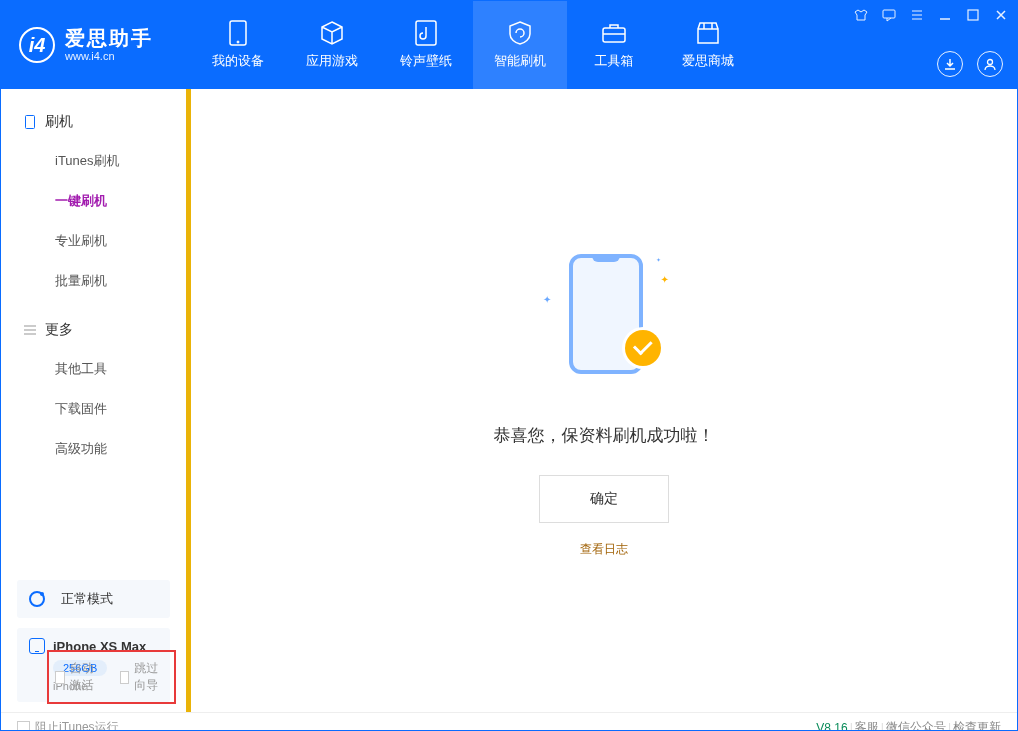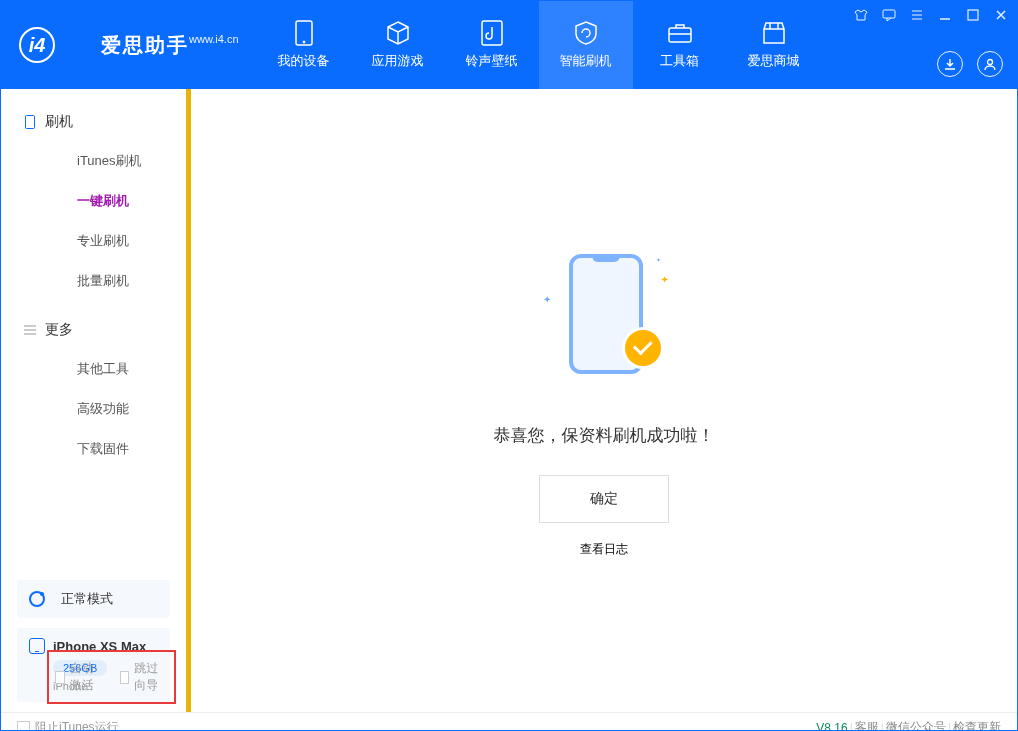--- a/index.html
+++ b/index.html
@@ -2,41 +2,41 @@
 <html><head>
 <meta charset="utf-8">
 <style>
 * { margin: 0; padding: 0; box-sizing: border-box; font-family: "Microsoft YaHei", Arial, sans-serif; }
 body { background: #fff; width: 1018px; height: 731px; overflow: hidden; border: 1px solid #0a6cff; }
 
 
 .header { height: 88px; background: linear-gradient(to right, #0a6cff, #0a6cff); display: flex; align-items: center; color: #fff; position: relative; }
 .logo-area { display: flex; align-items: center; padding: 0 18px; min-width: 190px; }
 .logo-badge { width: 36px; height: 36px; border: 2px solid #fff; border-radius: 50%; display: flex; align-items: center; justify-content: center; font-size: 20px; font-weight: bold; font-style: italic; margin-right: 10px; }
-.logo-text { display: flex; line-height: 1.2; margin-left: 36px; }
+.logo-text { display: flex; flex-direction: column; line-height: 1.2; }
 .logo-title { font-size: 20px; font-weight: bold; letter-spacing: 2px; }
 .logo-sub { font-size: 11px; opacity: .9; }
 
 .nav { display: flex; height: 100%; }
 .nav-item { width: 94px; display: flex; flex-direction: column; align-items: center; justify-content: center; gap: 6px; font-size: 13px; cursor: pointer; }
 .nav-item.active { background: rgba(255,255,255,.15); }
 .nav-icon { width: 26px; height: 26px; display: flex; align-items: center; justify-content: center; }
 .nav-icon svg { fill: #fff; stroke: #fff; }
 
 .window-controls { position: absolute; top: 6px; right: 8px; display: flex; gap: 12px; align-items: center; }
 .wc { width: 16px; height: 16px; cursor: pointer; display: flex; align-items: center; justify-content: center; color: #fff; opacity: .9; }
 .header-right-icons { position: absolute; right: 14px; bottom: 12px; display: flex; gap: 14px; }
 .hri { width: 26px; height: 26px; border: 1.5px solid rgba(255,255,255,.9); border-radius: 50%; display: flex; align-items: center; justify-content: center; cursor: pointer; }
 
 
 .body { display: flex; height: calc(100% - 76px - 30px); }
 .sidebar { width: 190px; border-right: 5px solid #eab308; padding-top: 14px; display: flex; flex-direction: column; position: relative; }
 .side-group-header { display: flex; align-items: center; gap: 8px; padding: 10px 22px; font-size: 14px; color: #333; }
 .side-group-header .ghi { width: 14px; height: 14px; display: flex; align-items: center; justify-content: center; color: #0a6cff; }
-.side-sub { padding: 11px 22px 11px 54px; font-size: 13px; color: #555; cursor: pointer; margin-left: 22px; }
+.side-sub { padding: 11px 22px 11px 54px; font-size: 13px; color: #555; cursor: pointer; }
 .side-sub.active { color: #a21caf; font-weight: bold; }
 
 .mode-box { margin: 0 16px; background: #f5f8fc; border-radius: 3px; padding: 10px 12px; display: flex; align-items: center; gap: 16px; font-size: 13px; color: #333; }
 .mode-icon { width: 16px; height: 16px; border: 2px solid #0a6cff; border-radius: 50%; position: relative; }
 .mode-icon::after { content: ''; position: absolute; width: 4px; height: 4px; background: #0a6cff; border-radius: 50%; right: -1px; top: -1px; }
 
 .device-box { margin: 10px 16px; background: #f5f8fc; border-radius: 3px; padding: 10px 12px; }
 .device-row1 { display: flex; align-items: center; gap: 8px; }
 .device-icon { width: 16px; height: 16px; border: 1.5px solid #0a6cff; border-radius: 3px; position: relative; }
 .device-icon::after { content: ''; position: absolute; bottom: 1px; left: 50%; transform: translateX(-50%); width: 4px; height: 1px; background: #0a6cff; }
@@ -55,21 +55,21 @@
 .phone-notch { position: absolute; top: -4px; left: 50%; transform: translateX(-50%); width: 28px; height: 8px; background: #7fb3ff; border-radius: 0 0 6px 6px; }
 .check-badge { position: absolute; right: 18px; bottom: 28px; width: 36px; height: 36px; background: #ffb400; border-radius: 50%; display: flex; align-items: center; justify-content: center; box-shadow: 0 0 0 3px #fff; }
 .check-badge::after { content: ''; width: 14px; height: 8px; border-left: 3px solid #fff; border-bottom: 3px solid #fff; transform: rotate(-45deg) translate(1px,-2px); }
 .sparkle { position: absolute; color: #ffb400; font-size: 10px; }
 .sparkle.s1 { left: 14px; top: 50px; color: #6aa8ff; }
 .sparkle.s2 { right: 10px; top: 30px; }
 .sparkle.s3 { right: 18px; top: 12px; font-size: 6px; color: #6aa8ff; }
 
 .success-text { font-size: 17px; color: #333; margin-bottom: 28px; }
 .ok-btn { width: 130px; height: 48px; border: 1px solid #ddd; background: #fff; font-size: 14px; color: #333; cursor: pointer; margin-bottom: 18px; }
-.view-log { font-size: 12px; color: #000000; cursor: pointer; }
+.view-log { font-size: 12px; color: #a16207; cursor: pointer; }
 
 
 .footer { height: 30px; border-top: 1px solid #eee; display: flex; align-items: center; padding: 0 16px; font-size: 12px; color: #999; }
 .footer .cb { color: #999; }
 .footer-right { margin-left: auto; display: flex; align-items: center; gap: 2px; }
 .footer-link { color: #888; cursor: pointer; }
 .footer-sep { color: #ddd; }
 .version { color: #0a8c5a; }
 </style>
 </head>
@@ -204,22 +204,22 @@
 
     <div class="side-group-header" style="margin-top:10px;">
       <span class="ghi" style="color:#bbb;">
           <svg width="12" height="10" viewBox="0 0 12 10">
             <path d="M0 1 L12 1 M0 5 L12 5 M0 9 L12 9" stroke="#bbb" stroke-width="1.5"></path>
           </svg>
         </span>
       <span>更多</span>
     </div>
     <div class="side-sub">其他工具</div>
+    <div class="side-sub">下载固件</div>
     <div class="side-sub">高级功能</div>
-    <div class="side-sub">下载固件</div>
 
     <div style="flex:1;"></div>
 
     <div class="mode-box">
       <span class="mode-icon"></span>
       <span>正常模式</span>
     </div>
 
     <div class="device-box">
       <div class="device-row1">

